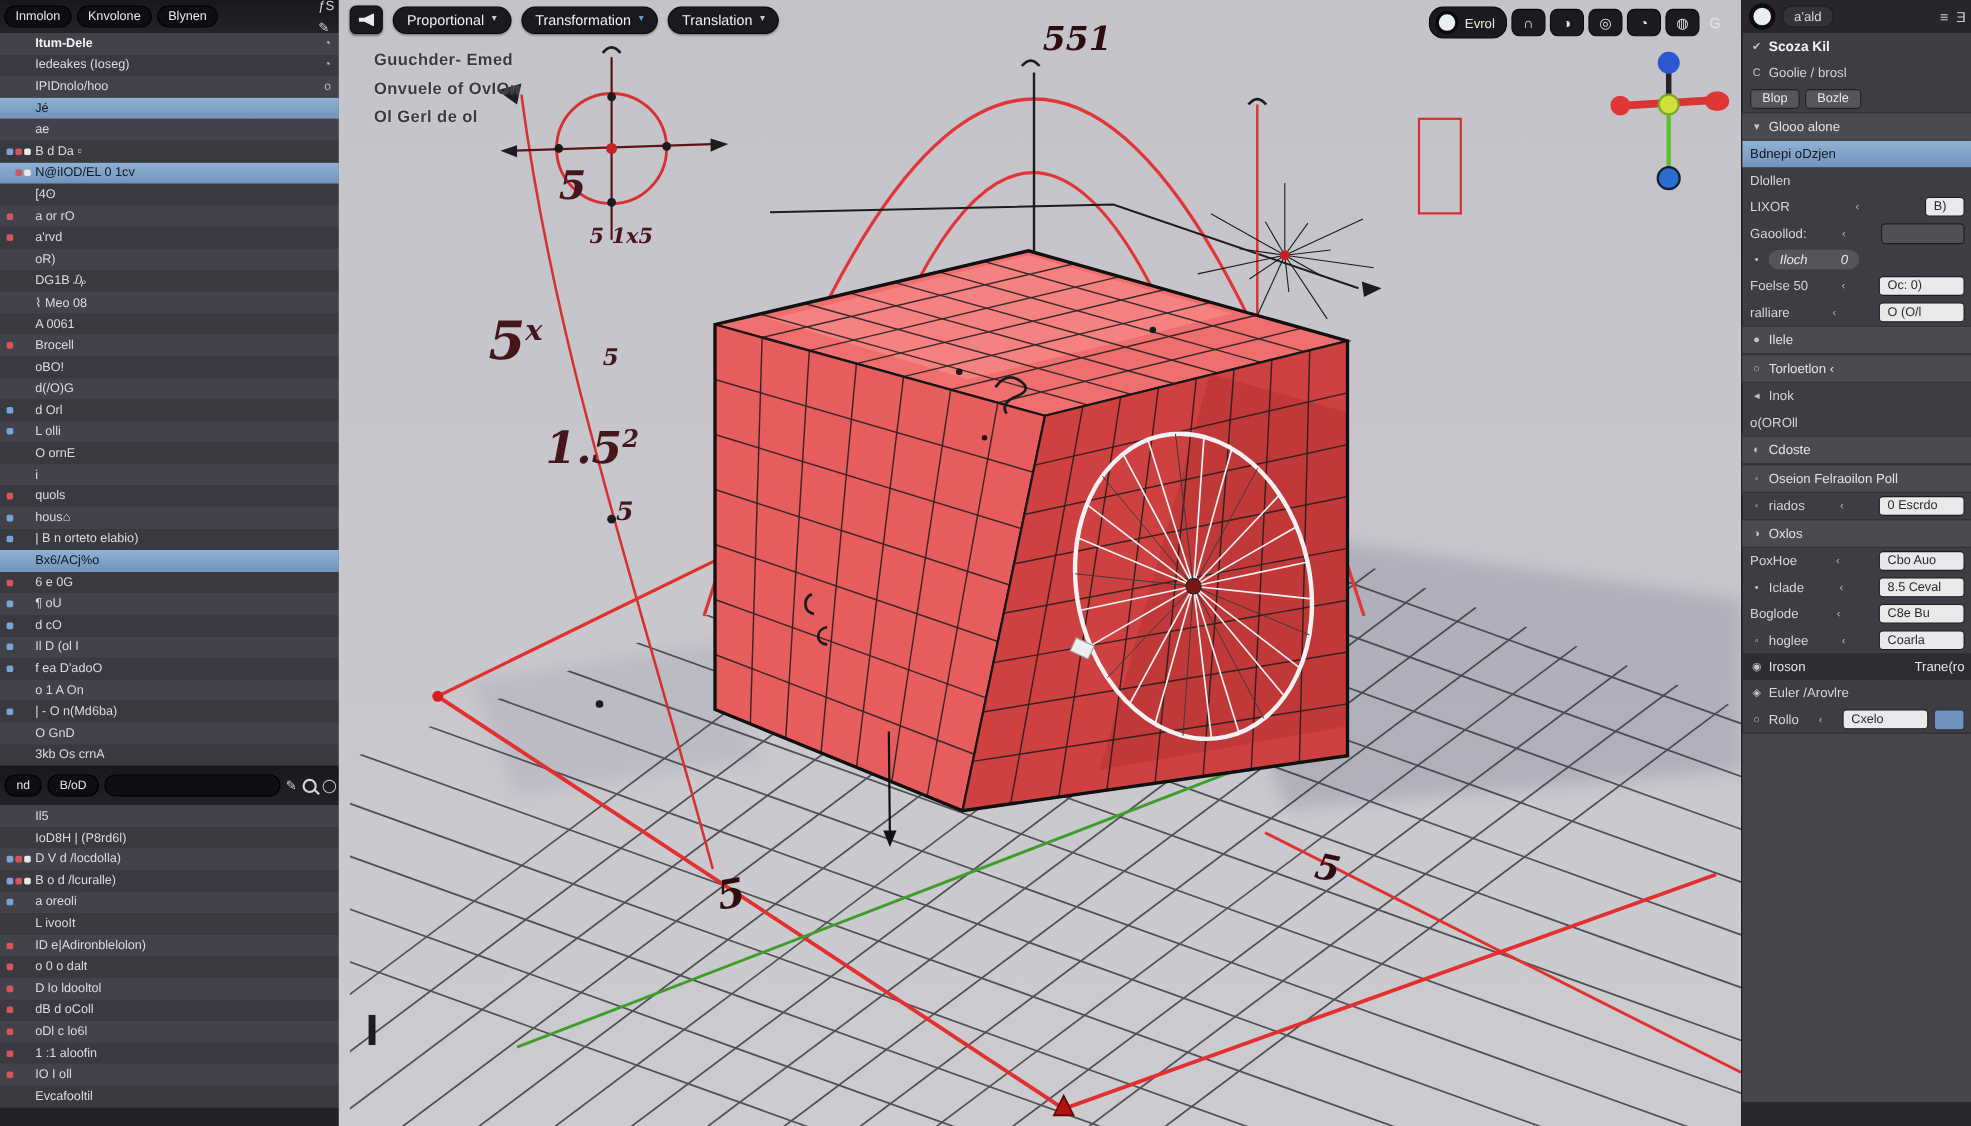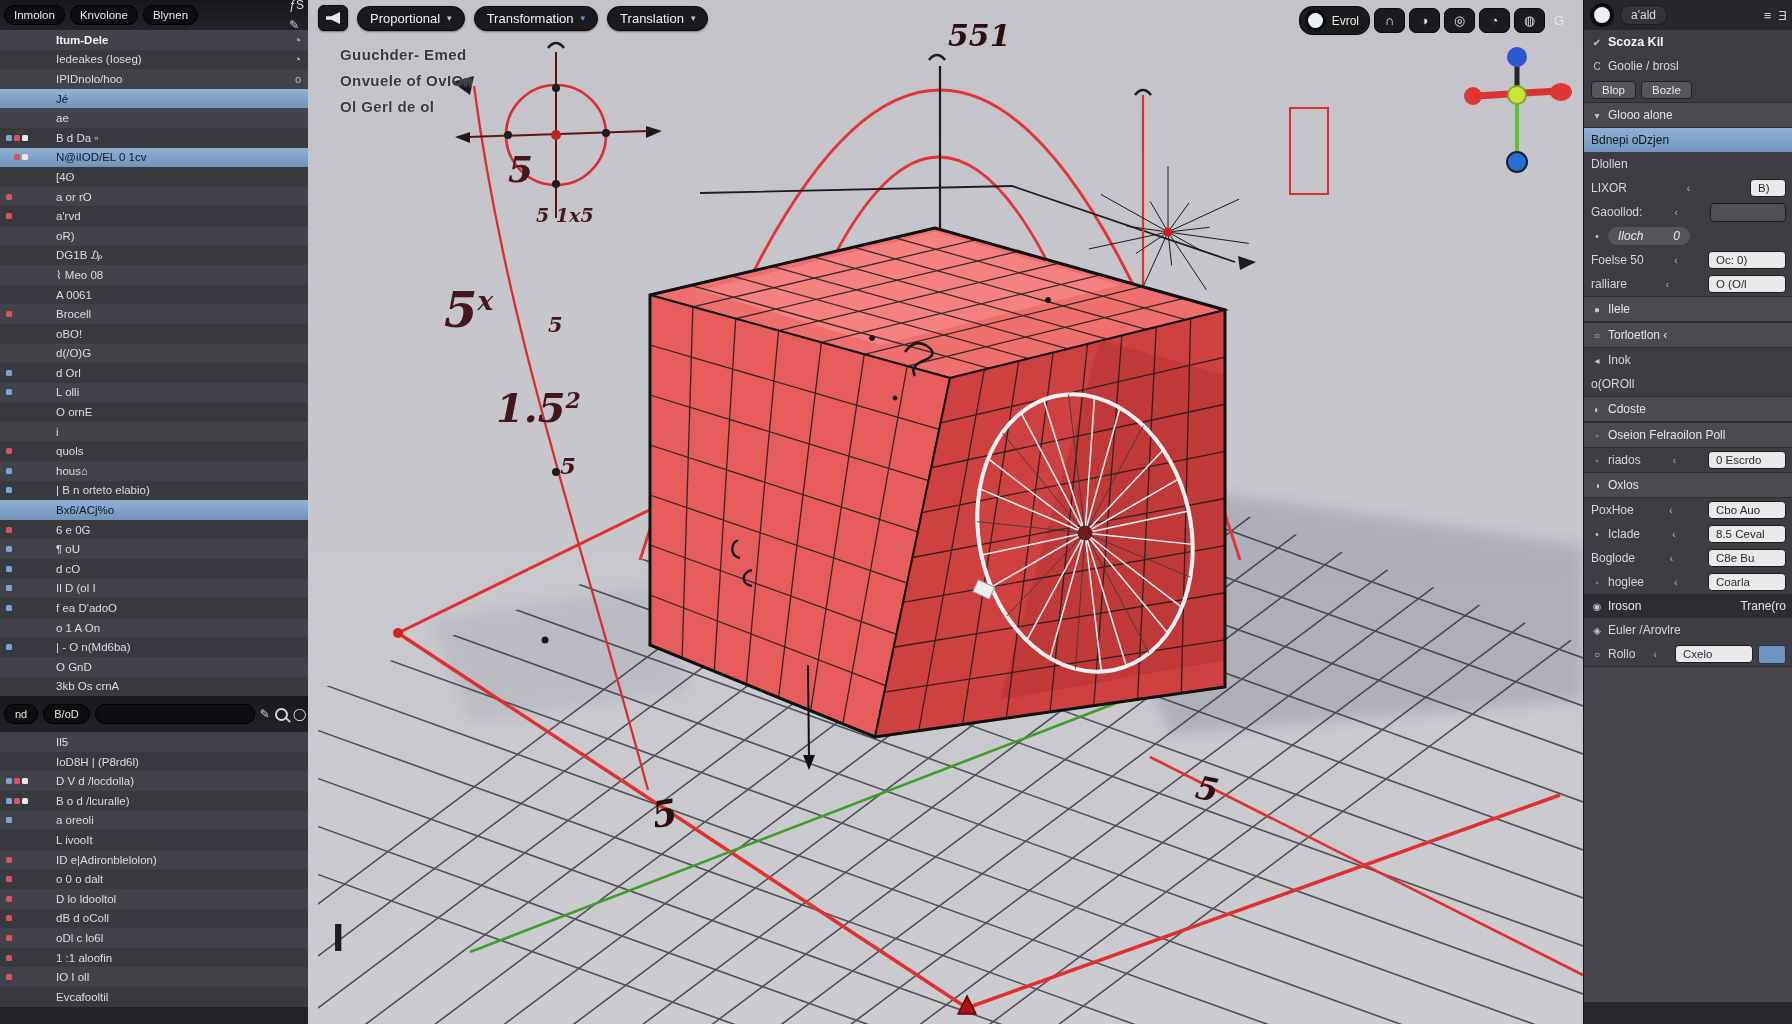--- a/index.html
+++ b/index.html
@@ -12,35 +12,35 @@
   .lp-tab{background:#0e0e11;border:1px solid #000;color:#e9e9ec;font-size:11.5px;padding:3px 9px;border-radius:11px;white-space:nowrap;}
   .lp-tabicons{margin-left:auto;display:flex;gap:6px;color:#d8d8dc;font-size:12px;flex-direction:column;}
   .lp-rows{flex:none;display:flex;flex-direction:column;}
   .lrow{height:19.6px;flex:none;display:flex;align-items:center;padding:0 4px;font-size:11.5px;color:#dcdce0;white-space:nowrap;overflow:hidden;}
   .lrow:nth-child(odd){background:#42424a;}
   .lrow:nth-child(even){background:#393940;}
   .lrow.sel{background:linear-gradient(#8fb1d4,#7094bb)!important;color:#101722;}
   .lrow.bold{color:#f4f4f6;font-weight:bold;}
   .icwrap{display:inline-flex;gap:2px;width:26px;flex:none;align-items:center;padding-left:2px;}
   .dot{width:6px;height:6px;border-radius:1.5px;display:inline-block;}
-  .lbl{overflow:hidden;text-overflow:ellipsis;margin-left:24px;}
+  .lbl{overflow:hidden;text-overflow:ellipsis;}
   .trail{margin-left:auto;color:#b9b9bf;font-size:11px;padding-right:3px;}
   .lp-midbar{height:36px;background:linear-gradient(#17181b,#232327);display:flex;align-items:center;gap:5px;padding:0 4px;flex:none;}
   .lp-midtab{background:#0e0e11;border:1px solid #000;color:#e6e6ea;font-size:11px;padding:3px 10px;border-radius:11px;}
   .lp-search{flex:1;height:18px;background:#0f0f13;border:1px solid #000;border-radius:10px;color:#cfcfd4;font-size:11px;padding:0 8px;outline:none;}
   .mag{width:9px;height:9px;border:2px solid #d6d6da;border-radius:50%;position:relative;flex:none;}
   .mag::after{content:'';position:absolute;width:6px;height:2px;background:#d6d6da;right:-5px;bottom:-2px;transform:rotate(45deg);}
   .lp-footer{margin-top:auto;height:20px;background:#232327;flex:none;}
 
   
   .viewport{position:absolute;left:308px;top:0;width:1275px;height:1024px;background:linear-gradient(180deg,#c3c3c9,#cbcbd0);overflow:hidden;}
   .glow{position:absolute;left:270px;top:150px;width:640px;height:620px;background:radial-gradient(closest-side,rgba(236,92,92,.30),rgba(236,92,92,0) 72%);}
   .scene{position:absolute;left:0;top:0;}
   .vp-toolbar{position:absolute;left:10px;top:5px;display:flex;gap:9px;align-items:center;}
-  .tool-pill{background:#1a1a1e;border:1px solid #0a0a0c;color:#f1f1f4;font-size:13px;padding:4px 12px;border-radius:13px;display:flex;align-items:center;gap:7px;white-space:nowrap;box-shadow:0 1px 2px rgba(0,0,0,.4);}
+  .tool-pill{background:#1a1a1e;border:1px solid #0a0a0c;color:#f1f1f4;font-size:13px;padding:4px 12px;border-radius:13px;display:flex;gap:7px;white-space:nowrap;box-shadow:0 1px 2px rgba(0,0,0,.4);}
   .tool-iconbtn{background:#1a1a1e;border:1px solid #0a0a0c;border-radius:6px;width:28px;height:24px;display:flex;align-items:center;justify-content:center;box-shadow:0 1px 2px rgba(0,0,0,.4);}
   .speaker{width:14px;height:12px;background:#e9e9ec;clip-path:polygon(0 35%,38% 35%,100% 0,100% 100%,38% 65%,0 65%);}
   .caret{font-size:9px;color:#c9c9ce;}
   .caret.blue{color:#6d9ade;}
   .vp-overlay-text{position:absolute;left:32px;top:42px;color:#3a3a40;font-size:15px;line-height:26px;letter-spacing:.4px;font-weight:bold;text-shadow:0 0 2px rgba(255,255,255,.5);}
   .vp-topright{position:absolute;right:14px;top:6px;display:flex;gap:4px;align-items:center;}
   .tr-pill{background:#1b1b1f;border:1px solid #0a0a0c;border-radius:13px;color:#efe7dc;font-size:12px;display:flex;align-items:center;gap:6px;padding:3px 10px 3px 5px;}
   .tr-circle{width:15px;height:15px;border-radius:50%;background:#e9f0f2;border:3px solid #090909;}
   .tr-btn{background:#1b1b1f;border:1px solid #0a0a0c;border-radius:7px;width:29px;height:23px;color:#e6e6ea;font-size:13px;display:flex;align-items:center;justify-content:center;}
   .anno{position:absolute;color:#45171c;font-family:"DejaVu Serif",serif;font-style:italic;font-weight:bold;}

